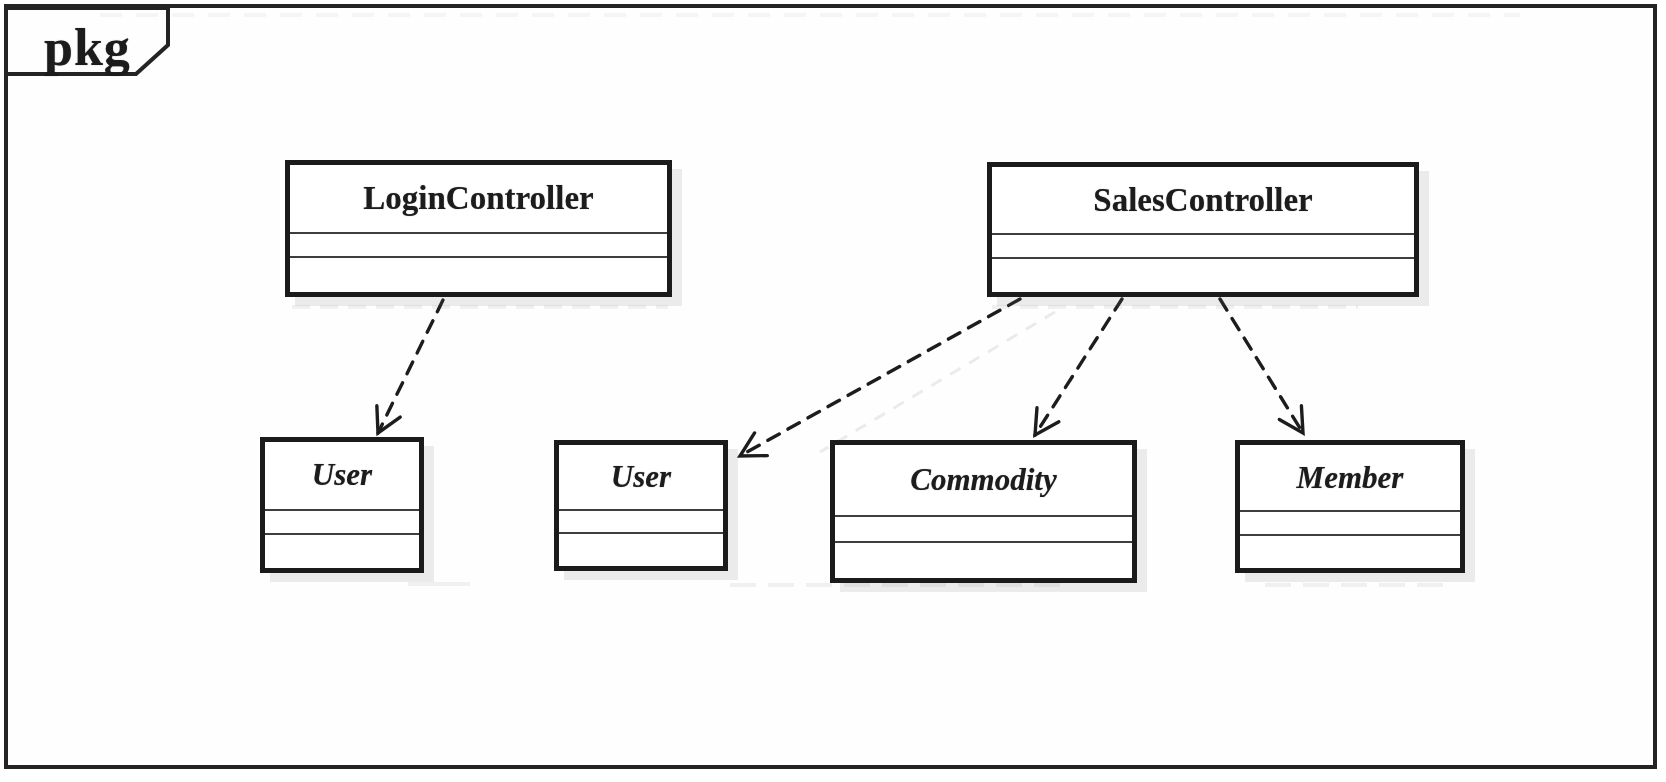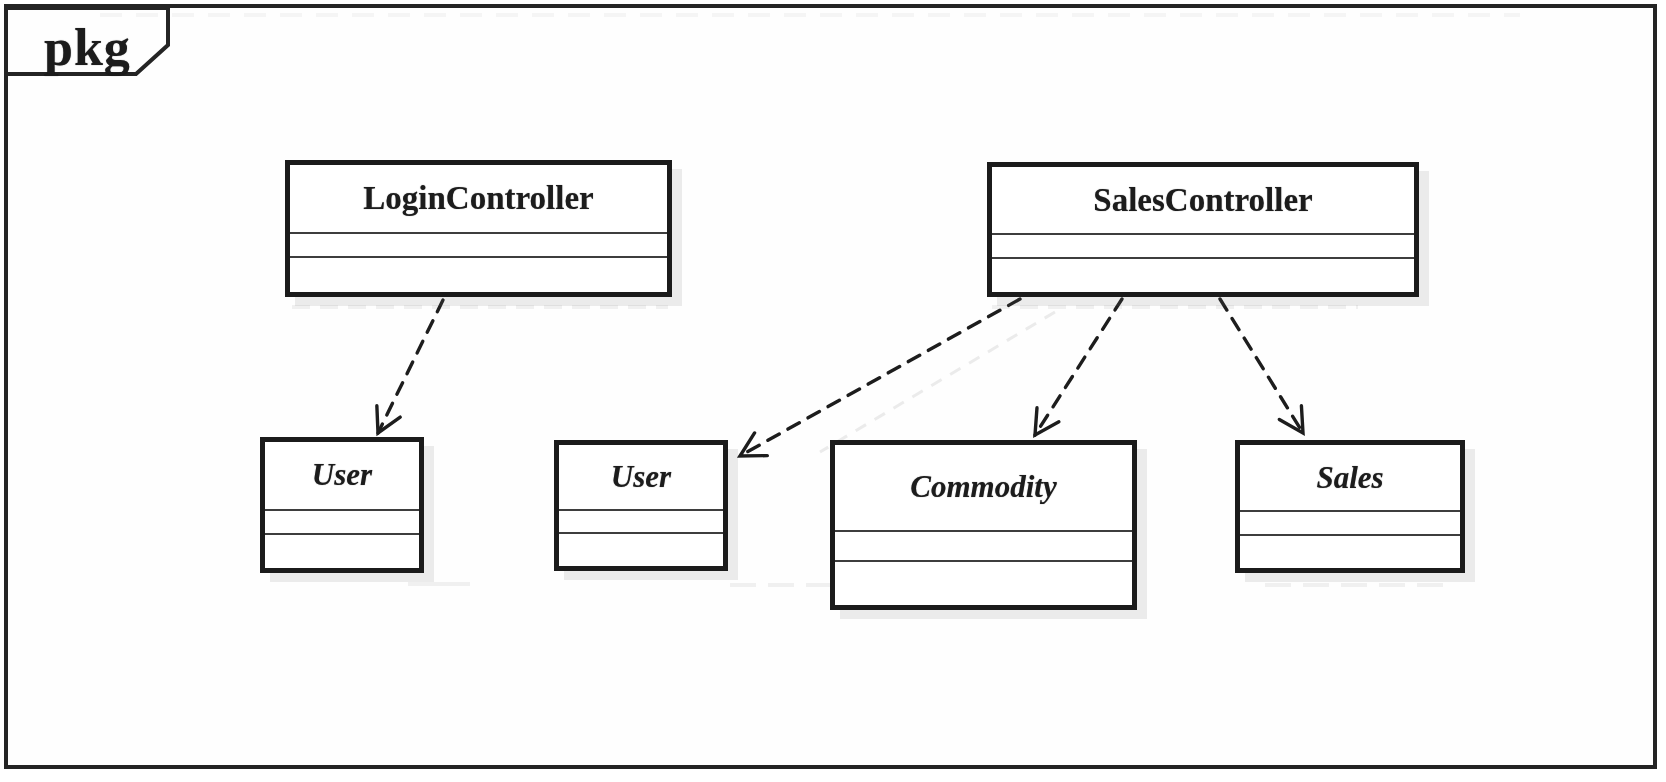--- a/index.html
+++ b/index.html
@@ -141,25 +141,25 @@
     <div class="compartment attrs"></div>
     <div class="compartment ops"></div>
   </div>
 
   <div class="class-box small" style="left:554px; top:440px; width:174px; height:131px;">
     <div class="compartment name">User</div>
     <div class="compartment attrs"></div>
     <div class="compartment ops"></div>
   </div>
 
-  <div class="class-box small" style="left:830px; top:440px; width:307px; height:170px;">
+  <div class="class-box small" style="left:830px; top:440px; width:307px; height:143px;">
     <div class="compartment name">Commodity</div>
     <div class="compartment attrs"></div>
     <div class="compartment ops"></div>
   </div>
 
   <div class="class-box small" style="left:1235px; top:440px; width:230px; height:133px;">
-    <div class="compartment name">Sales</div>
+    <div class="compartment name">Member</div>
     <div class="compartment attrs"></div>
     <div class="compartment ops"></div>
   </div>
 
 </div>
 
 </body></html>

